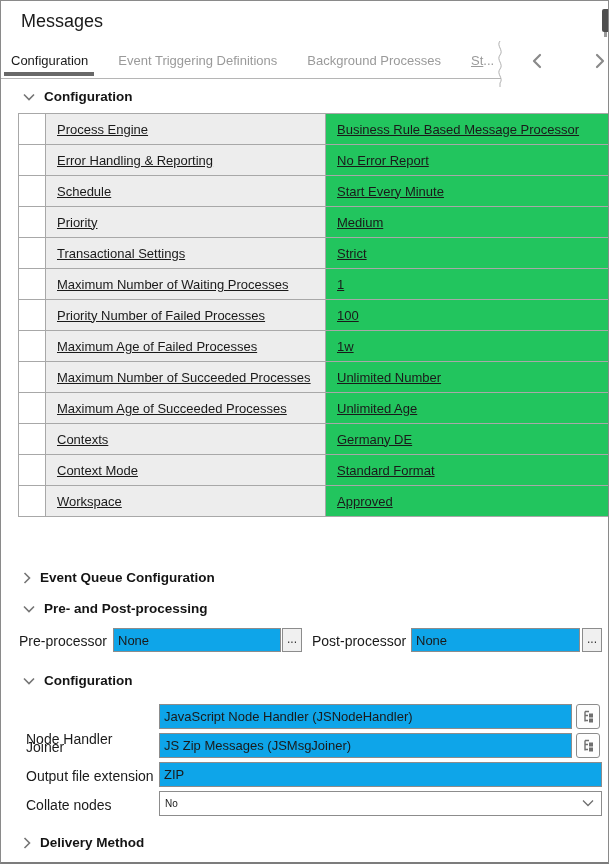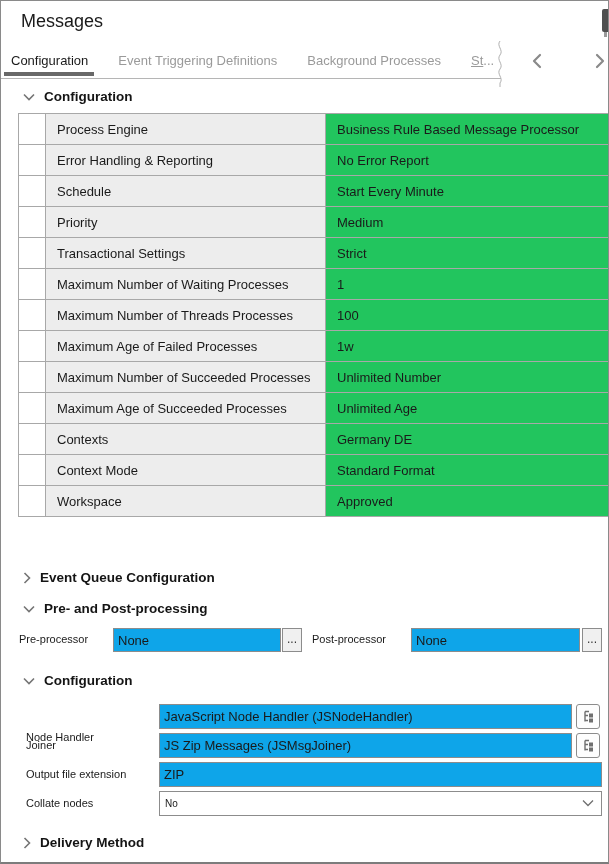--- a/index.html
+++ b/index.html
@@ -63,27 +63,27 @@
   .sec .chev { display:flex; align-items:center; }
   
   .prop-table {
     position:absolute; left:17px; top:112px;
     width:584px; border-collapse:collapse;
     font-size:13px; table-layout:fixed;
   }
   .prop-table td {
     border:1px solid #a8a8a8;
     height:31px; padding:0;
-    overflow:hidden; white-space:nowrap;
+    overflow:hidden; white-space:nowrap;text-decoration:underline;
   }
   .prop-table td.rowhead { width:27px; background:#ffffff; }
   .prop-table td.plabel  { width:280px; background:#ededed; padding-left:11px; }
   .prop-table td.pvalue  { width:300px; background:#22c55e; padding-left:11px; }
   
-  .flabel { position:absolute; font-size:11px; color:#1a1a1a; white-space:nowrap; }
+  .flabel { position:absolute; font-size:14px; color:#1a1a1a; white-space:nowrap; }
   .tinput {
     position:absolute; height:24px;
     border:1px solid #8c8c8c; background:#0ea5e9;
     font-family:"Liberation Sans", sans-serif; font-size:13px; color:#1a1a1a;
     padding:0 4px; outline:none;
   }
   .browse-btn {
     position:absolute; width:20px; height:24px;
     border:1px solid #8c8c8c; background:#f0f0f0;
     font-size:12px; color:#333; text-align:center; line-height:20px;
@@ -169,21 +169,21 @@
           <td class="plabel">Transactional Settings</td>
           <td class="pvalue">Strict</td>
         </tr>
     <tr>
           <td class="rowhead"></td>
           <td class="plabel">Maximum Number of Waiting Processes</td>
           <td class="pvalue">1</td>
         </tr>
     <tr>
           <td class="rowhead"></td>
-          <td class="plabel">Maximum Number of Threads Processes</td>
+          <td class="plabel">Priority Number of Failed Processes</td>
           <td class="pvalue">100</td>
         </tr>
     <tr>
           <td class="rowhead"></td>
           <td class="plabel">Maximum Age of Failed Processes</td>
           <td class="pvalue">1w</td>
         </tr>
     <tr>
           <td class="rowhead"></td>
           <td class="plabel">Maximum Number of Succeeded Processes</td>

